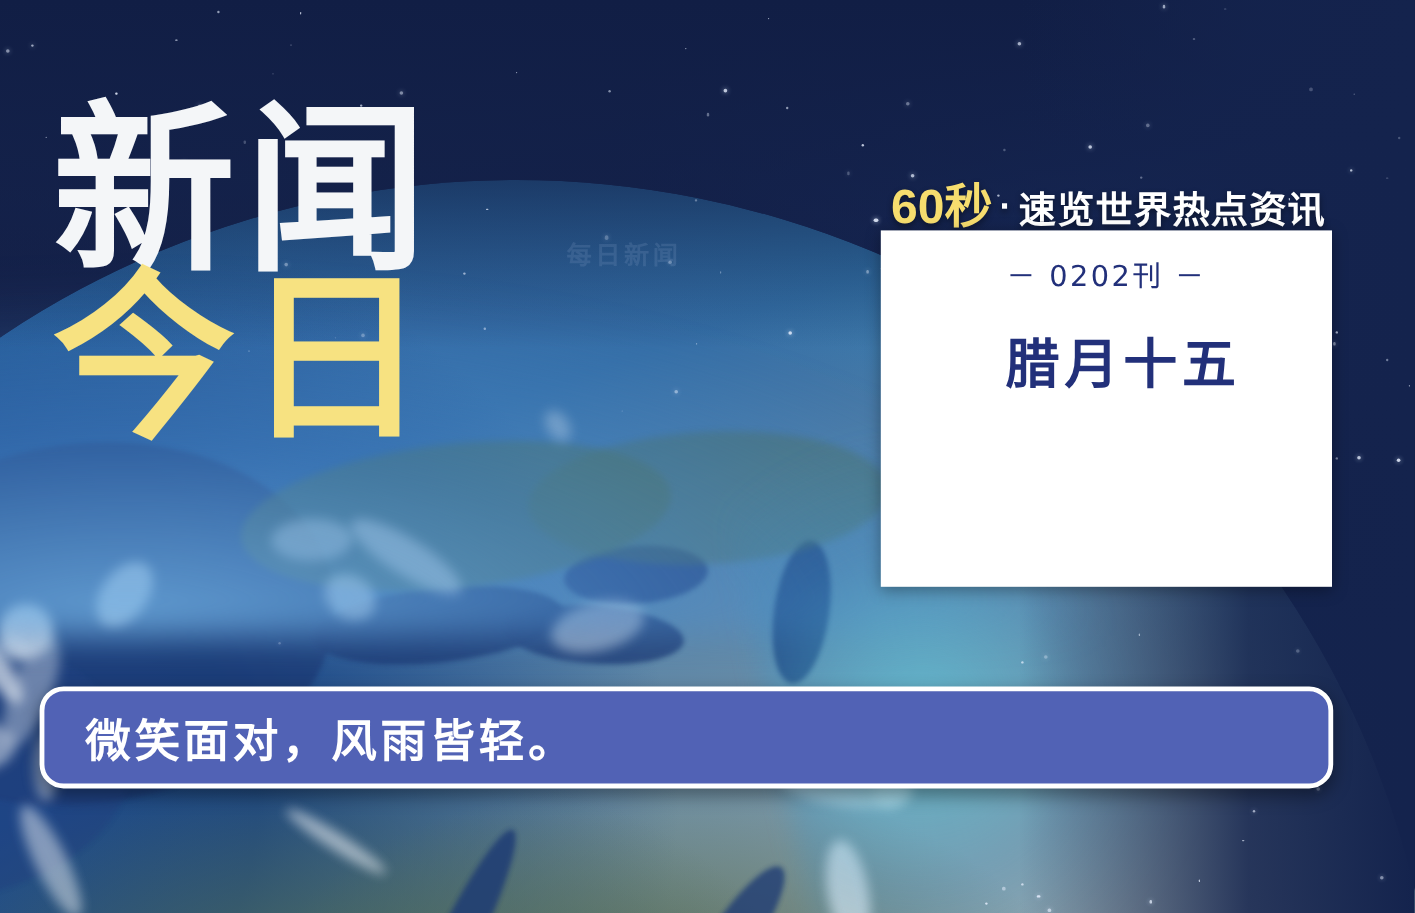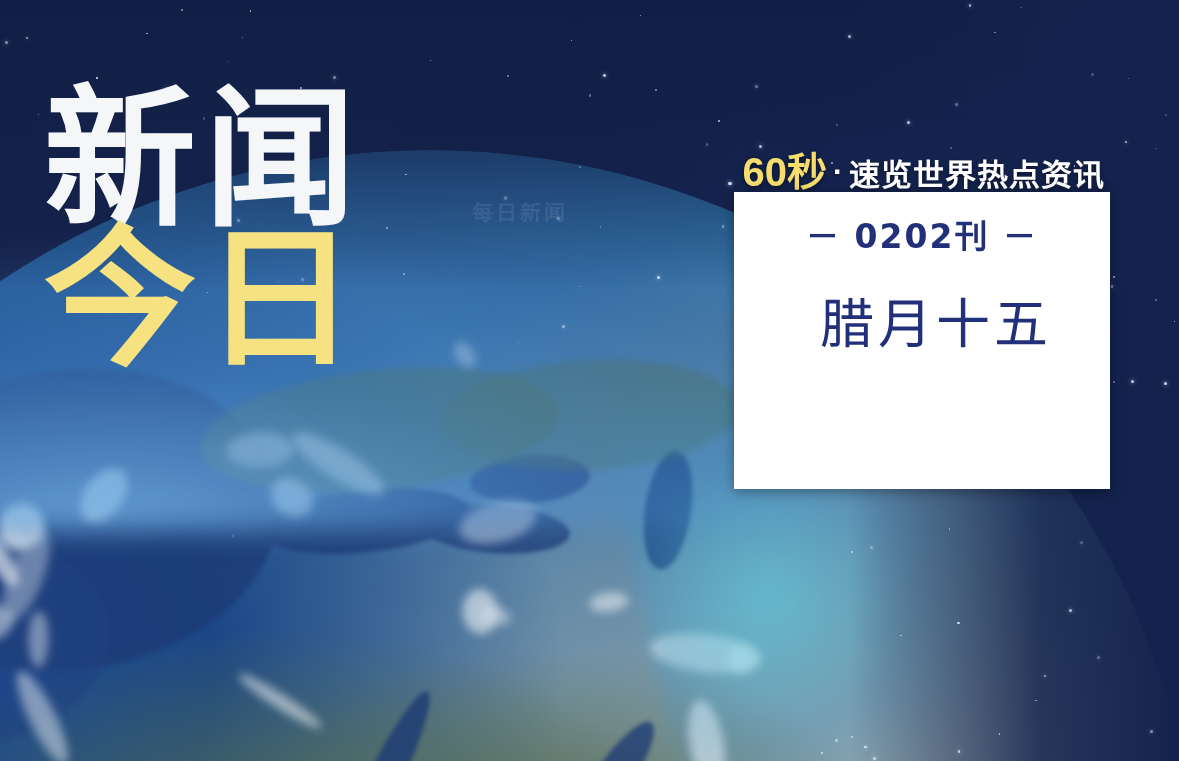--- a/index.html
+++ b/index.html
@@ -139,30 +139,30 @@
   .card{
     position:absolute;left:734px;top:192px;width:376px;height:297px;
     background:#ffffff;
     box-shadow:0 3px 12px rgba(0,0,0,.35);
     display:flex;flex-direction:column;
     align-items:center;justify-content:flex-start;
     padding-top:18px;
     color:#22307a;
   }
   .card-issue{
-    font-size:33px;font-weight:700;letter-spacing:2px;
+    font-size:24px;font-weight:400;letter-spacing:2px;
     font-family:"DejaVu Sans","Liberation Sans",sans-serif;
     white-space:nowrap;
   }
   .card-week{
     font-size:52px;font-weight:700;letter-spacing:6px;
     margin-top:24px;white-space:nowrap;
   }
   .card-lunar{
-    font-size:54px;font-weight:400;letter-spacing:4px;
+    font-size:45px;font-weight:700;letter-spacing:4px;
     margin-top:22px;white-space:nowrap;margin-left:28px;
   }
 
   
   .quote-bar{
     position:absolute;left:33px;top:572px;
     width:1078px;height:85px;
     background:#5162b5;
     border:4px solid #ffffff;
     border-radius:20px;
@@ -348,14 +348,17 @@
 
   <div class="tagline">
     <span class="tag-60">60秒</span><span class="tag-dot">·</span><span class="tag-rest">速览世界热点资讯</span>
   </div>
 
   <div class="card">
     <div class="card-issue">－ 0202刊 －</div>
     <div class="card-lunar">腊月十五</div>
   </div>
 
+  <div class="quote-bar">
+    <div class="quote-text">微笑面对，风雨皆轻。</div>
+  </div>
 
 </div>
 
 </body></html>

